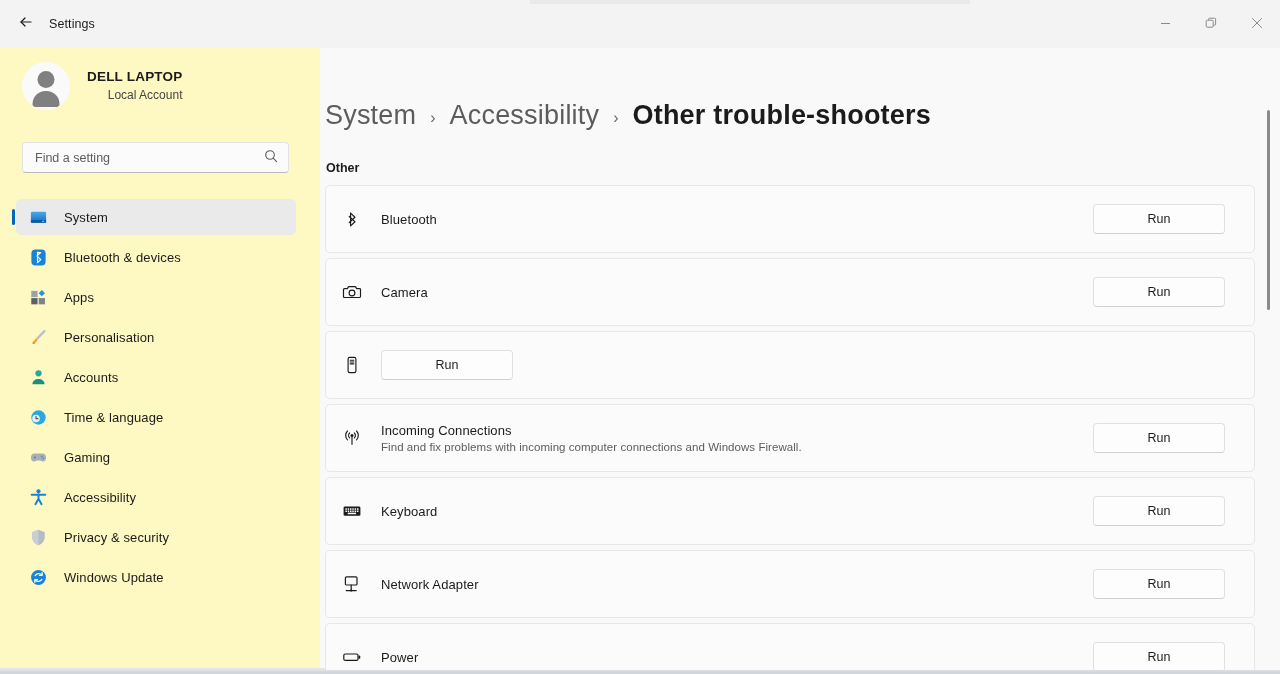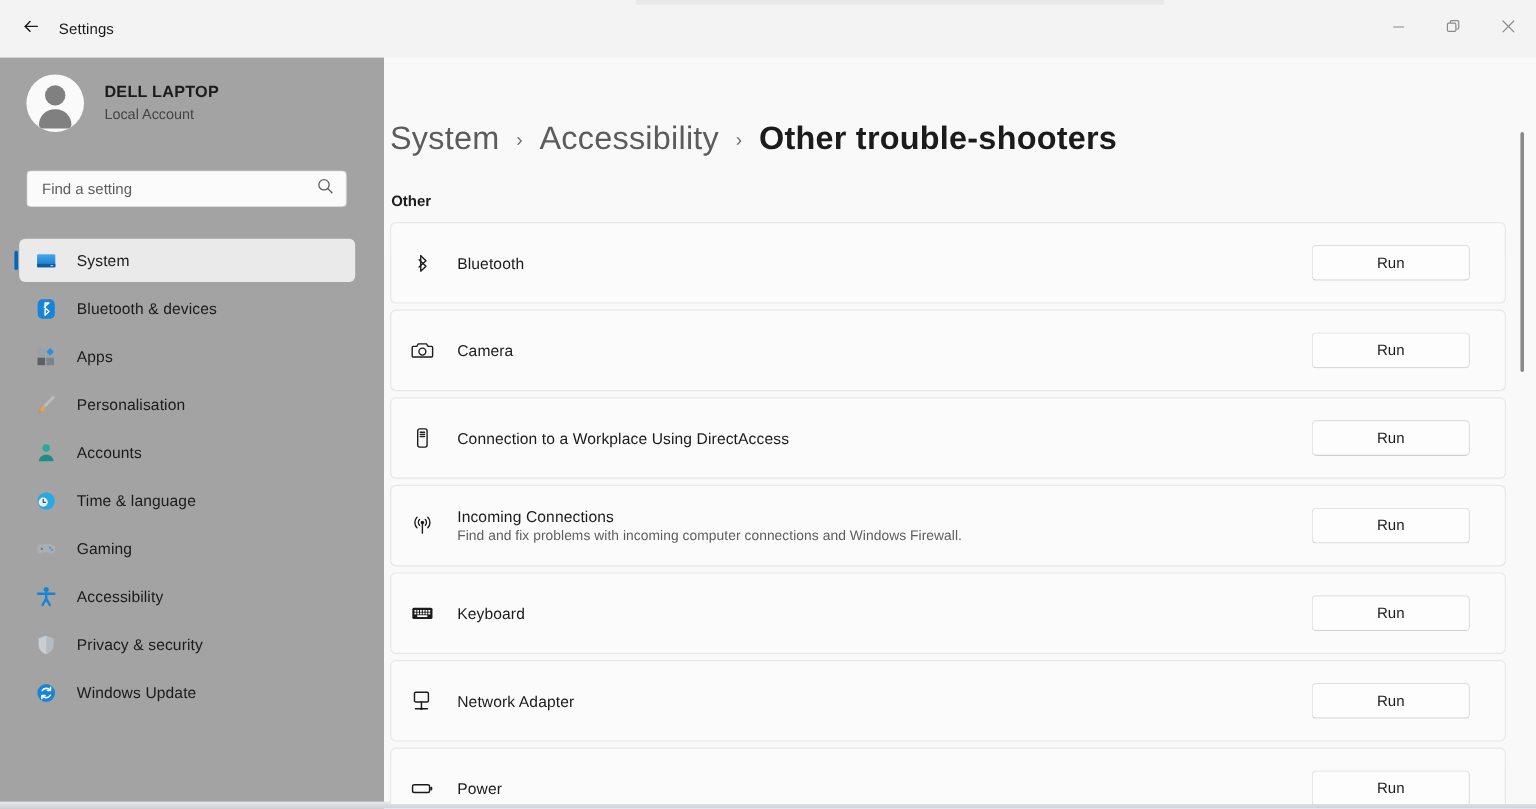--- a/index.html
+++ b/index.html
@@ -85,21 +85,21 @@
     flex: 1 1 auto;
     display: flex;
     min-height: 0;
     position: relative;
   }
 
   
   .sidebar {
     width: 320px;
     flex: 0 0 320px;
-    background: #a3a3a3;
+    background: #fef9c3;
     padding: 0;
     position: relative;
     overflow: hidden;
   }
 
   .account {
     display: flex;
     align-items: center;
     margin: 6px 0 0 22px;
     height: 64px;
@@ -141,20 +141,21 @@
   .account-name {
     font-size: 13.5px;
     font-weight: bold;
     color: #1b1b1b;
     letter-spacing: .2px;
   }
   .account-sub {
     font-size: 12px;
     color: #444;
     margin-top: 2px;
+    text-align: right;
   }
 
   .searchbox {
     margin: 24px 0 16px 22px;
     width: 267px;
     height: 31px;
     background: #fbfbfb;
     border: 1px solid #e2e2e2;
     border-bottom: 1px solid #b9b9b9;
     border-radius: 4px;
@@ -580,23 +581,20 @@
             <button class="run-btn">Run</button>
           </div>
 
           <div class="card">
             <span class="card-icon">
               <svg width="20" height="20" viewBox="0 0 20 20" fill="none" stroke="#1b1b1b" stroke-width="1.15">
                 <rect x="6.1" y="2.4" width="7.8" height="15.2" rx="1.7"></rect>
                 <path d="M8.2 5.2h3.6M8.2 7h3.6M8.2 8.8h3.6" stroke-linecap="round"></path>
               </svg>
             </span>
-            <div class="card-text">
-              <div class="card-title">Connection to a Workplace Using DirectAccess</div>
-            </div>
             <button class="run-btn">Run</button>
           </div>
 
           <div class="card">
             <span class="card-icon">
               <svg width="20" height="20" viewBox="0 0 20 20" fill="none" stroke="#1b1b1b" stroke-width="1.15" stroke-linecap="round">
                 <circle cx="10" cy="7.4" r="1.5" fill="#1b1b1b" stroke="none"></circle>
                 <path d="M10 8.9v7.4"></path>
                 <path d="M7.6 5c-1.3 1.3-1.3 3.5 0 4.8M12.4 5c1.3 1.3 1.3 3.5 0 4.8"></path>
                 <path d="M5.5 3c-2.4 2.4-2.4 6.4 0 8.8M14.5 3c2.4 2.4 2.4 6.4 0 8.8"></path>

